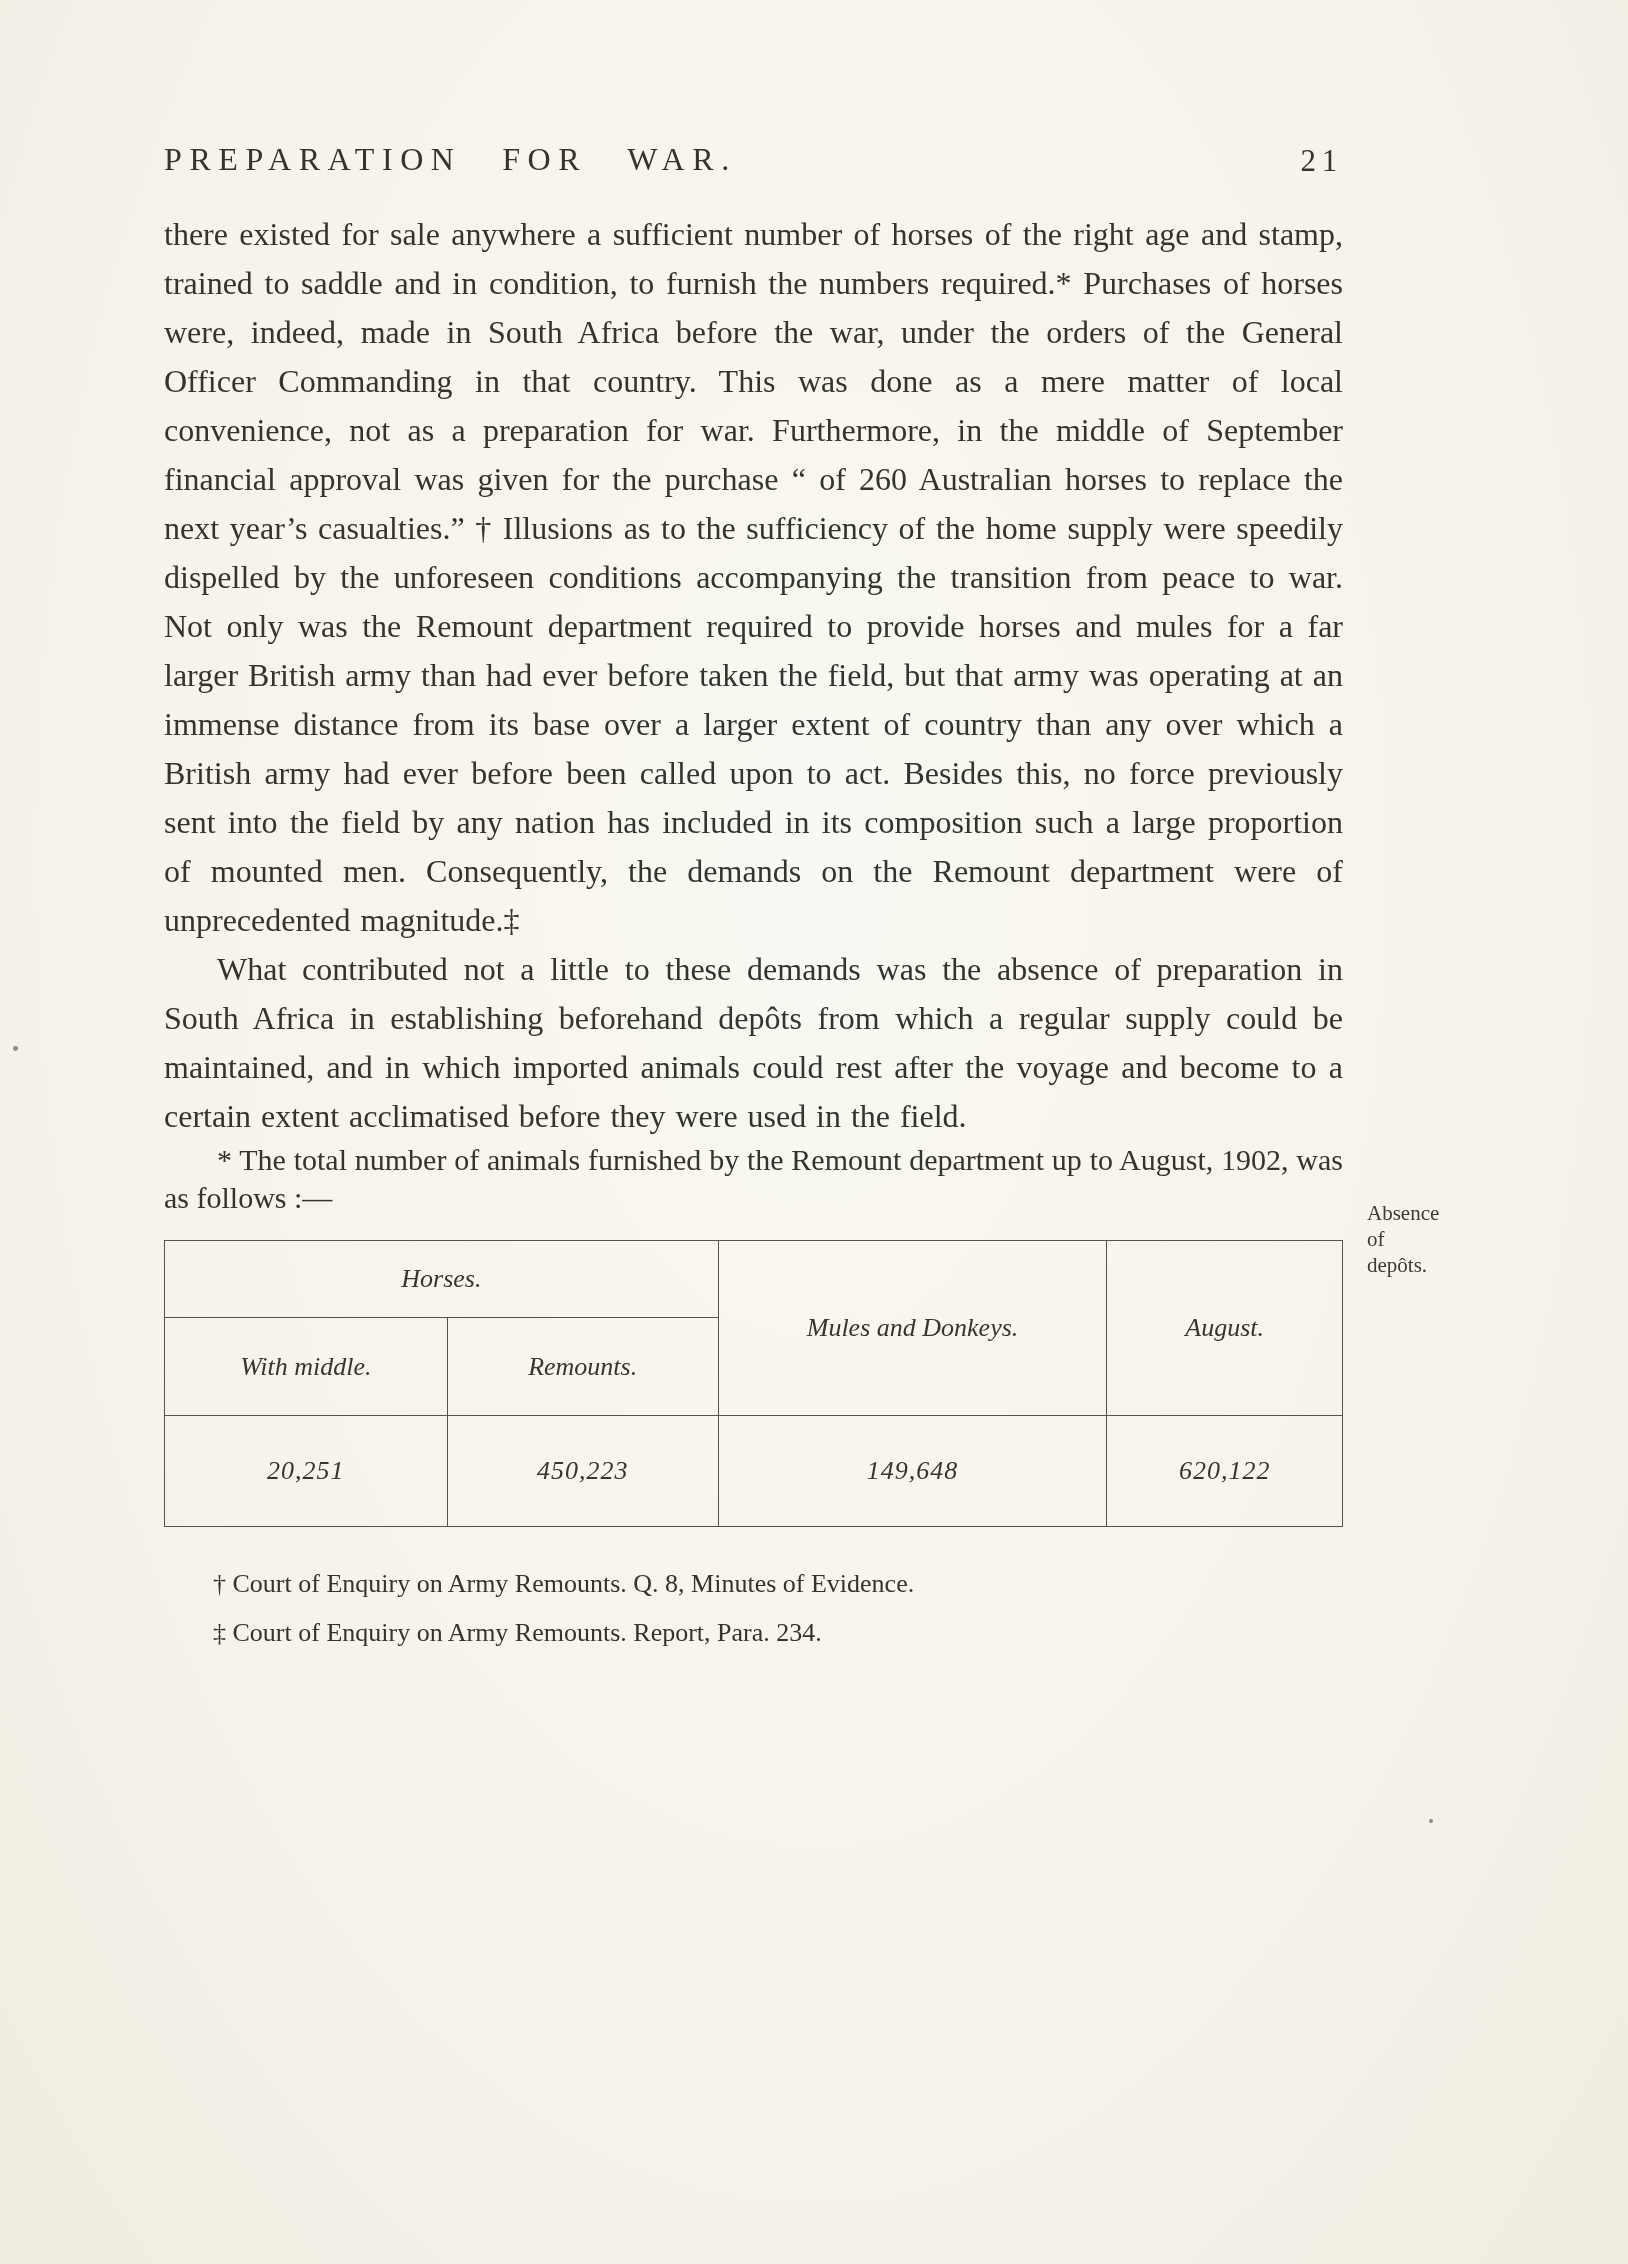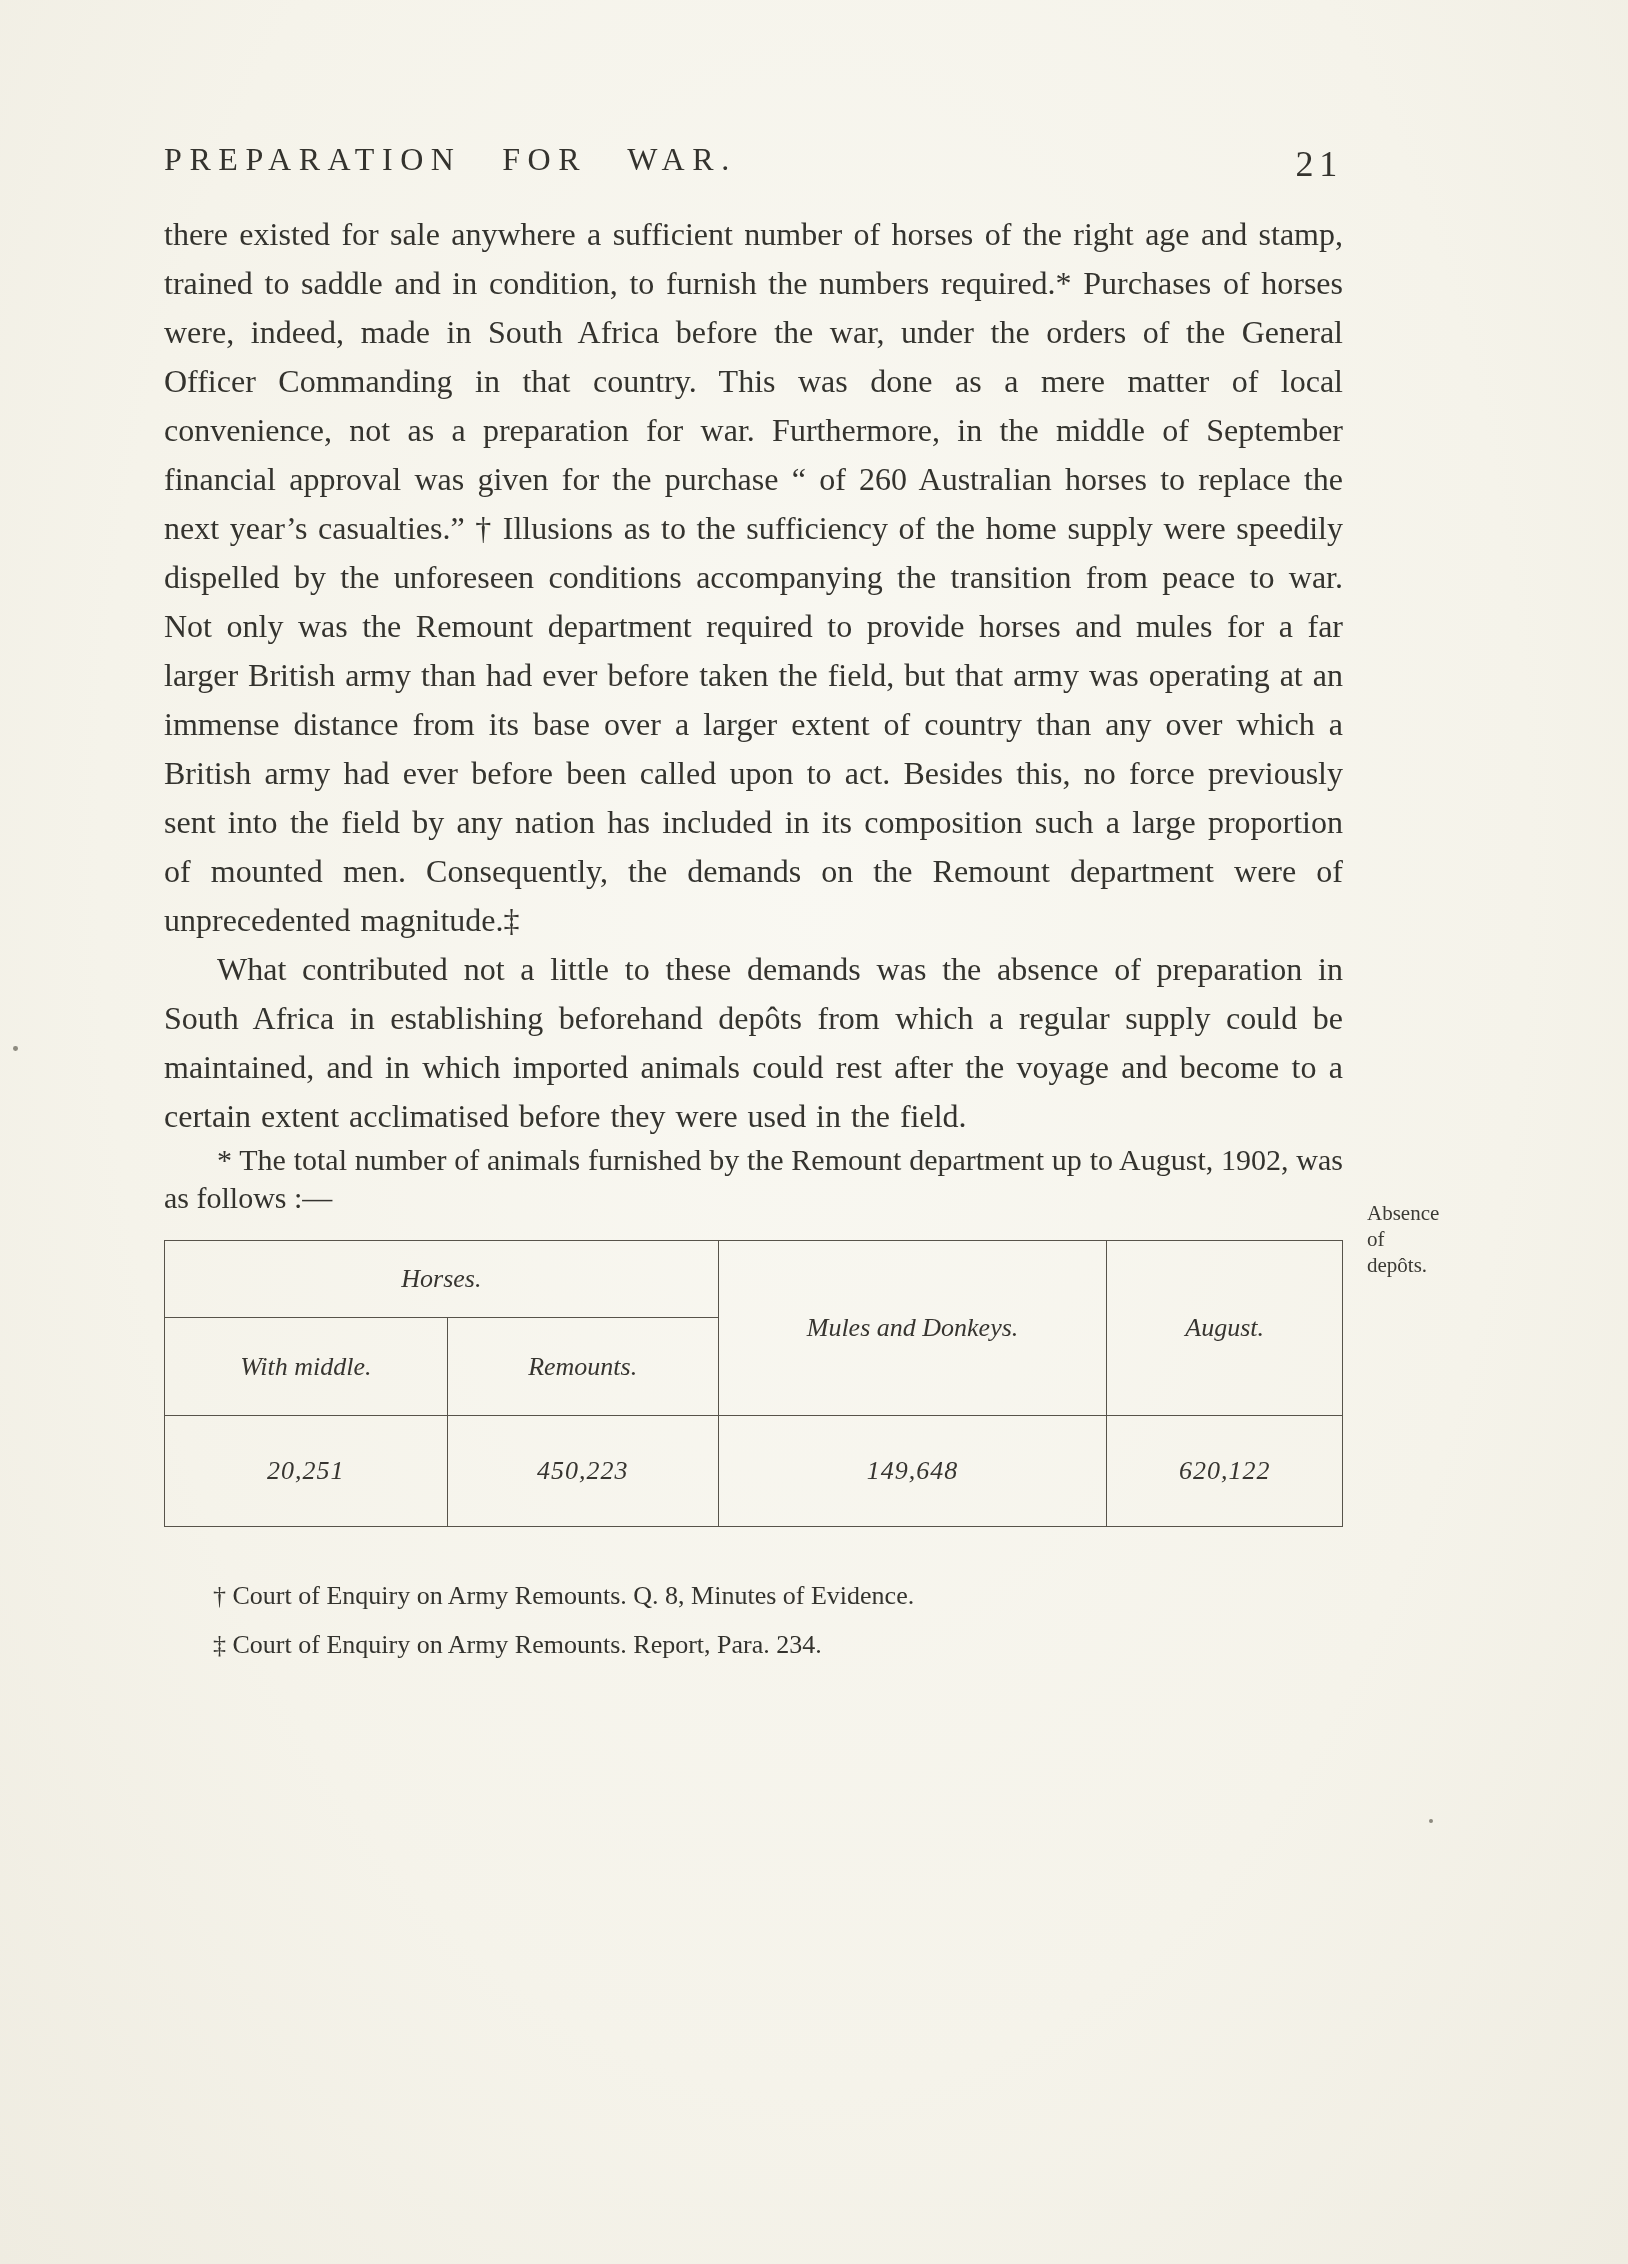--- a/index.html
+++ b/index.html
@@ -29,21 +29,21 @@
     font-size: 32px;
     letter-spacing: 7.6px;
     word-spacing: 25px;
     margin-bottom: 32px;
     white-space: nowrap;
   }
   .page-num {
     position: absolute;
     right: 0;
     top: 1.9px;
-    font-size: 36px;
+    font-size: 31px;
     letter-spacing: 5.7px;
     word-spacing: normal;
   }
   p { margin: 0; }
   .body-para {
     font-size: 32px;
     line-height: 49px;
     text-align: justify;
     word-spacing: 1.9px;
   }
@@ -74,21 +74,21 @@
   .remounts-table col.c3 { width: 33%; }
   .remounts-table col.c4 { width: 20%; }
   .remounts-table .group-head { height: 76px; }
   .remounts-table .sub { height: 97px; }
   .remounts-table .values td { height: 110px; letter-spacing: 1px; }
   .footnote-line {
     font-size: 26px;
     line-height: 38px;
     padding-left: 49px;
   }
-  .footnote-line.first { margin-top: 50px; }
+  .footnote-line.first { margin-top: 38px; }
   .footnote-line.second { margin-top: 10.5px; }
   .margin-note {
     position: absolute;
     left: 1367px;
     top: 1200px;
     width: 143px;
     font-size: 21px;
     line-height: 26px;
     color: #3b3a34;
   }

